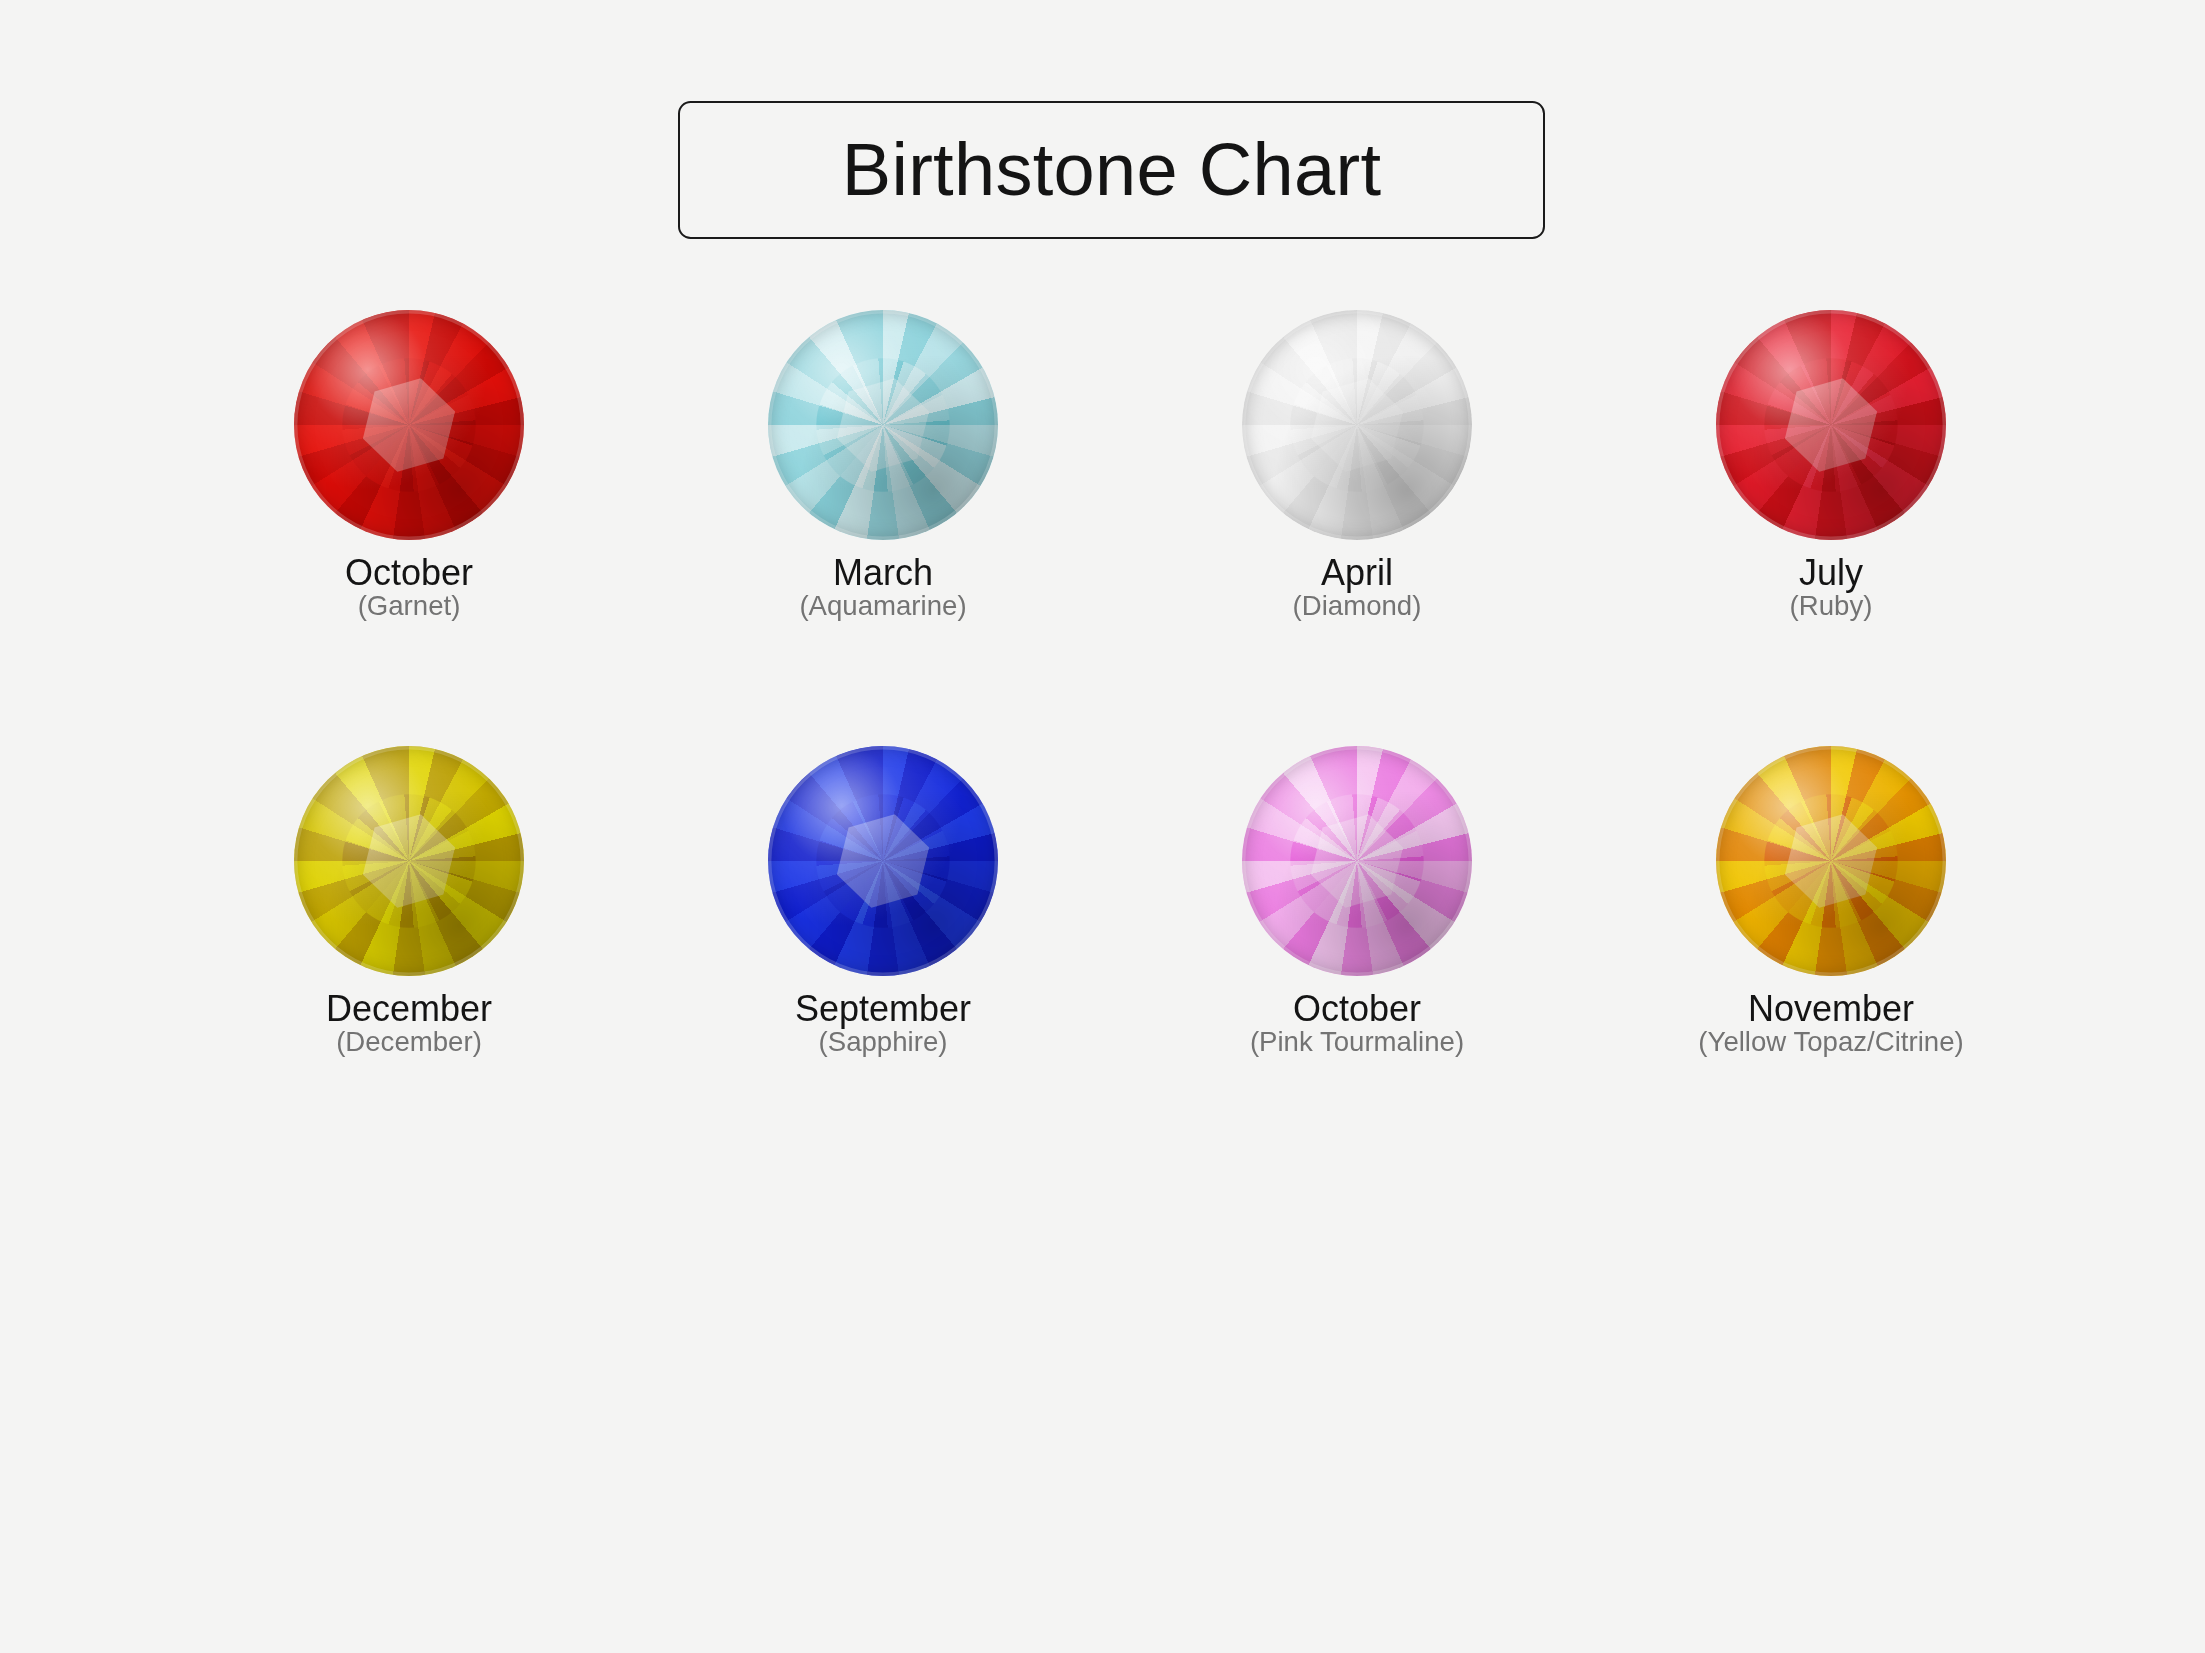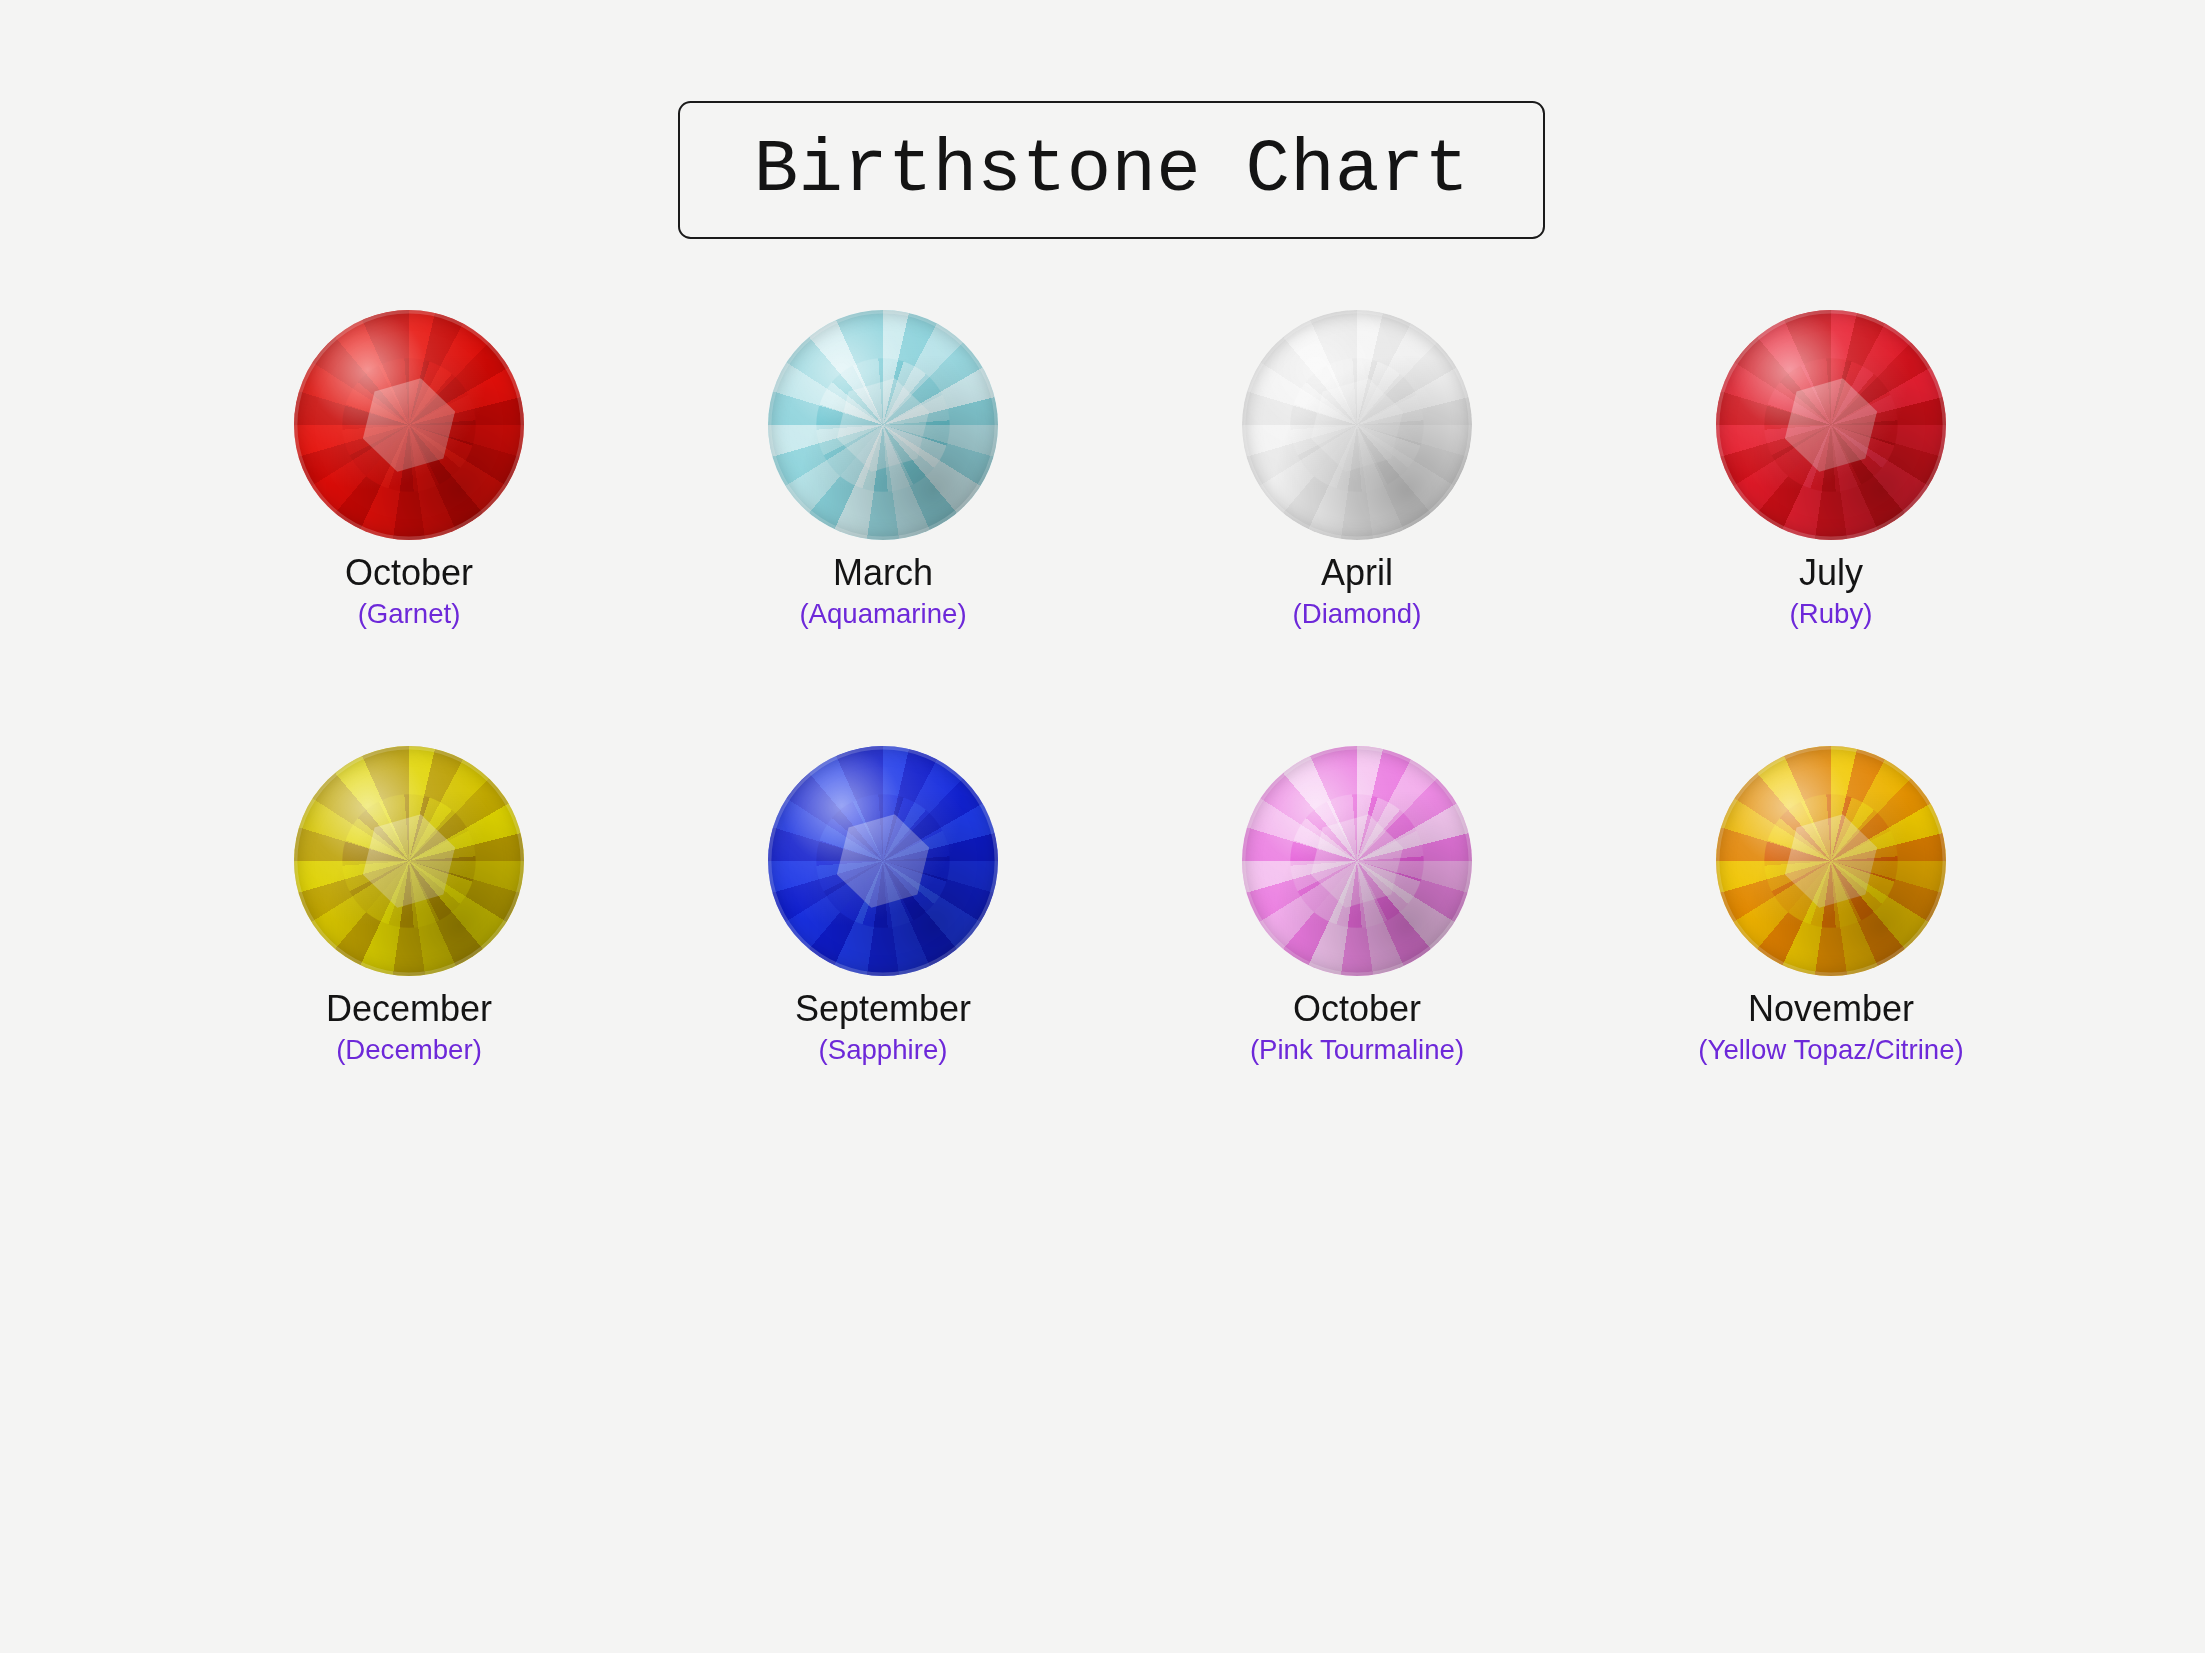--- a/index.html
+++ b/index.html
@@ -37,21 +37,20 @@
     align-items: center;
     justify-content: center;
     box-sizing: border-box;
   }
   .title-text {
     font-size: 74px;
     font-weight: 400;
     letter-spacing: 0.3px;
     line-height: 1;
     color: #141414;
-    font-family: Liberation Mono, monospace;
   }
 
   
   .grid {
     position: absolute;
     left: 172px;
     top: 310px;
     width: 1895px;
     display: grid;
     grid-template-columns: repeat(4, 474px);
@@ -160,22 +159,21 @@
     font-size: 36px;
     line-height: 1.05;
     margin-top: 13.8px;
     color: #141414;
     text-align: center;
     white-space: nowrap;
   }
   .stone {
     font-size: 27.6px;
     line-height: 1.05;
-    margin-top: 8px;
-    color: #6d28d9;
+    color: #737373;
     text-align: center;
     white-space: nowrap;
   }
 </style>
 </head>
 <body>
 
 <div class="chart-wrap">
 
   <div class="title-box">

